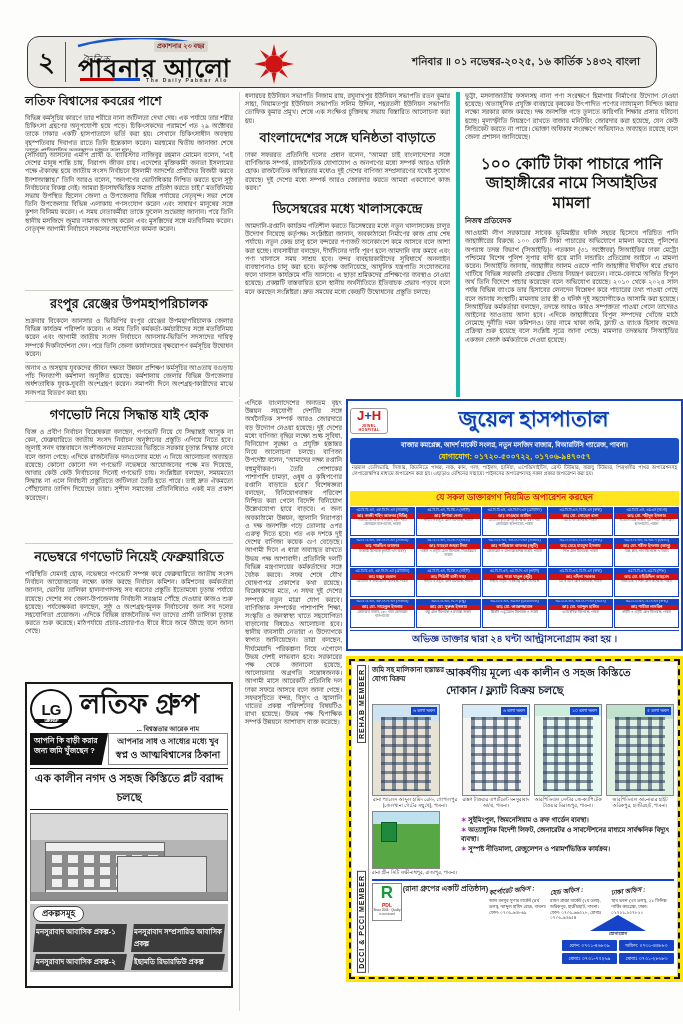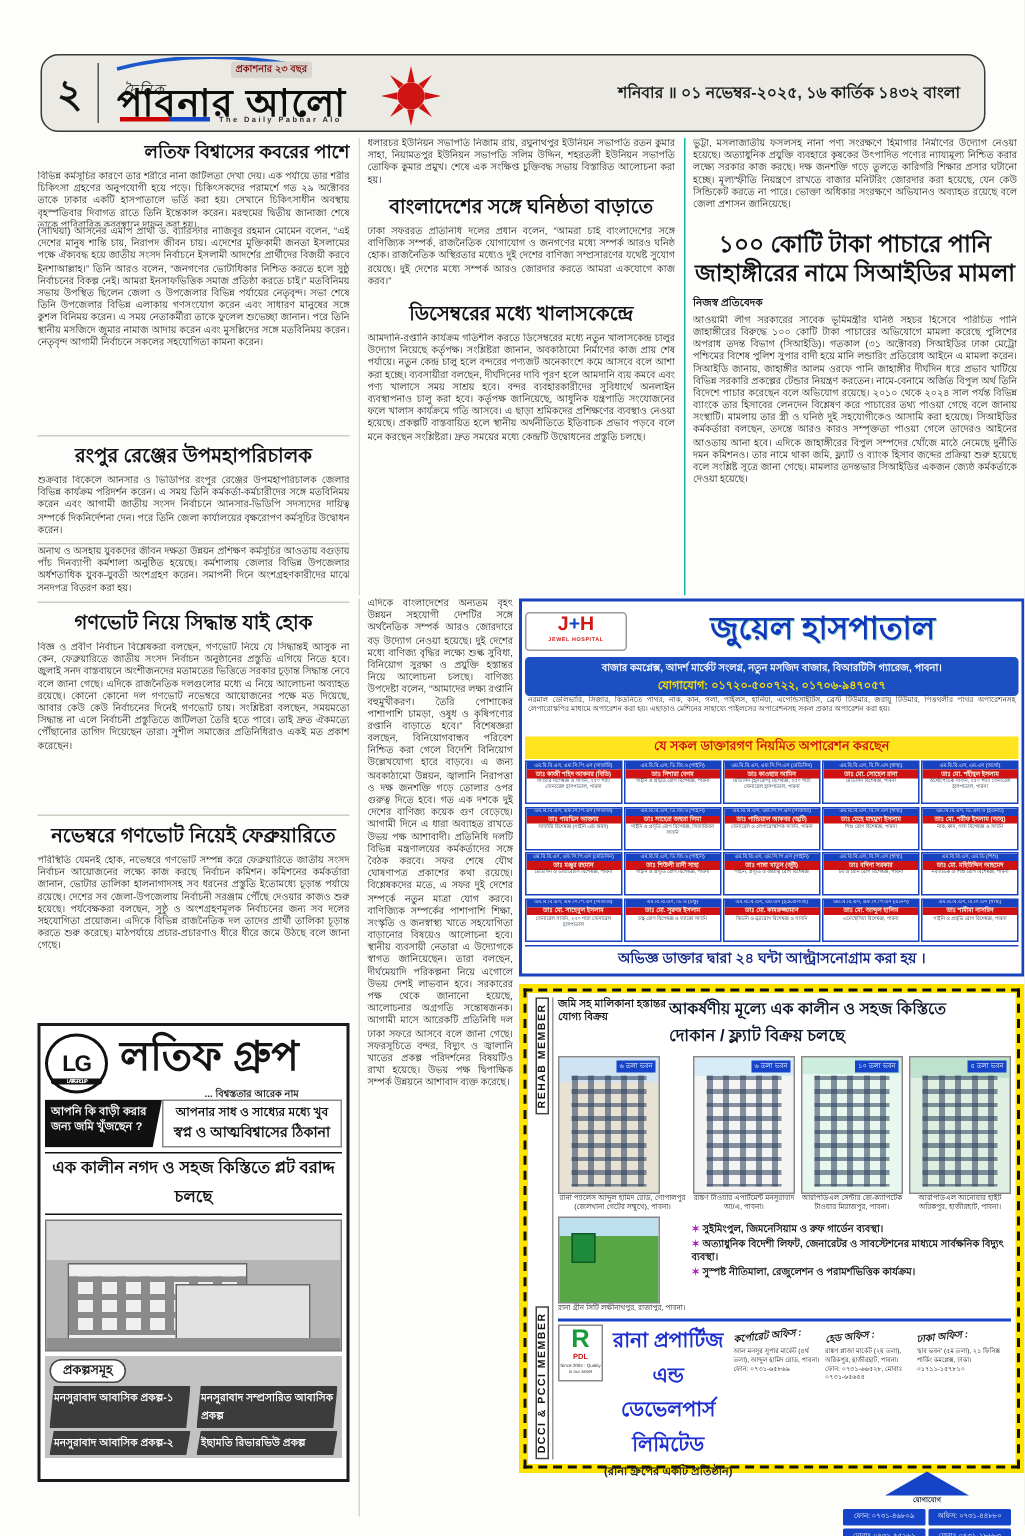--- a/index.html
+++ b/index.html
@@ -22,28 +22,28 @@
   #brand .redbar { position:absolute; left:4px; top:40px; width:60px; height:3px; background:linear-gradient(90deg,#c00 0 55%,#1347c8 55% 100%); }
   #dateline { margin-left:auto; margin-right:16px; font-size:10.5px; font-weight:bold; color:#1b1b1b; }
 
   
   #main { position:absolute; left:25px; top:92px; width:658px; }
   .row { display:flex; }
   #col1 { width:208px; margin-right:6px; }
   #rightwrap { width:444px; }
   #toprow { display:flex; height:305px; overflow:hidden; }
   #col2top { width:211px; margin-right:6px; border-left:1px solid #d8d5cd; padding-left:5px; }
-  #col3 { width:222px; border-left:1px solid #14b8a6; padding-left:5px; }
+  #col3 { width:222px; border-left:4px solid #14b8a6; padding-left:5px; }
   #bottomrow { display:flex; margin-top:2px; }
   #col2narrow { width:103px; margin-right:4px; border-left:1px solid #d8d5cd; padding-left:5px; height:612px; overflow:hidden; }
   #adstack { width:337px; }
 
   .body-txt { font-size:6.4px; line-height:1.28; text-align:justify; color:#242424; overflow:hidden; }
   .art-head { font-size:13px; font-weight:bold; text-align:center; padding:2px 0 2px; }
-  .lead-head { font-size:12px; font-weight:bold; text-align:right; padding-bottom:2px; }
+  .lead-head { font-size:12px; font-weight:bold; text-align:left; padding-bottom:2px; }
   .sep { border-top:0.8px solid #cfccc4; margin:3px 0 1px; }
   .big-head { font-size:15.5px; font-weight:bold; text-align:center; line-height:1.25; padding:4px 0 2px; }
   .byline { font-size:7px; font-weight:bold; padding:1px 0 2px; }
 
   
   #latif { margin-top:4px; height:306px; border:2px solid #1c1c1c; background:#fff; padding:3px; font-size:0; }
   #latif .top { display:flex; align-items:center; height:44px; }
   #latif .lg-logo { width:42px; height:40px; border:2.5px solid #111; border-radius:50%; position:relative; flex:none;
      display:flex; align-items:center; justify-content:center; font-size:15px; font-weight:900; letter-spacing:-1px; }
   #latif .lg-cap { position:absolute; bottom:4px; left:2px; right:2px; background:#111; color:#fff; font-size:3.6px; text-align:center; border-radius:2px; }
@@ -61,21 +61,21 @@
   #latif .bld2 { position:absolute; right:20px; bottom:0; width:90px; height:44px; background:#e2e2e2; border:1px solid #666; }
   #latif .ground { position:absolute; left:0; bottom:0; width:100%; height:8px; background:#8f8f8f; }
   #latif .projects { background:#c2c2c2; margin-top:3px; padding:2px 3px; }
   #latif .proj-h { display:inline-block; background:#fff; border:1px solid #444; border-radius:8px; font-size:8.5px; font-weight:bold; padding:0 8px; }
   #latif .proj-grid { display:grid; grid-template-columns:1fr 1fr; gap:2px 4px; margin-top:2px; }
   #latif .ribbon { background:#3c3c3c; color:#fff; font-size:7px; font-weight:bold; padding:2px 3px; clip-path:polygon(3% 0,100% 0,97% 100%,0 100%); }
 
   
   #hospital { height:252px; border:2px solid #1742c0; background:#fff; padding:2px; }
   #hospital .head { display:flex; align-items:center; }
-  #hospital .jh { width:68px; height:26px; border:1px solid #999; border-radius:3px; text-align:center; flex:none; }
+  #hospital .jh { width:38px; height:26px; border:1px solid #999; border-radius:3px; text-align:center; flex:none; }
   #hospital .jh .mark { font-size:13px; font-weight:900; color:#d01818; line-height:14px; }
   #hospital .jh .mark span { color:#1742c0; }
   #hospital .jh .cap { font-size:3.6px; color:#d01818; font-weight:bold; letter-spacing:0.4px; }
   #hospital .hname { flex:1; text-align:center; font-size:21px; font-weight:900; color:#1338c0; text-shadow:0.6px 0.6px 0 #9db; }
   #hospital .addr { background:#1c4fc2; color:#fff; text-align:center; font-size:6.6px; font-weight:bold; padding:1px 2px; border-radius:3px; }
   #hospital .addr .phone { color:#ffe400; font-size:7.5px; }
   #hospital .services { font-size:4.9px; line-height:1.3; text-align:justify; color:#222; padding:1px 2px; }
   #hospital .grid-title { background:#ffe41e; color:#d01212; text-align:center; font-size:8.5px; font-weight:900; padding:0.5px 0;margin-top:12px; }
   #hospital .docs { display:grid; grid-template-columns:repeat(5,1fr); gap:1.5px; margin-top:1.5px; }
   .doc { border:0.8px solid #1742c0; background:#fff; height:29px; overflow:hidden; }
@@ -452,21 +452,20 @@
                     </div>
                 </div>
 
                 <div id="rana">
                   <div class="rlogo">
                     <div class="R">R</div>
                     <div class="pdl">PDL</div>
                     <div class="mic">Since 2004 · Quality is our asset</div>
                   </div>
                   <div class="rtitle">
-                    <div class="rt1">রানা প্রপার্টিজ এন্ড ডেভেলপার্স লিমিটেড</div>
                     <div class="rt2">(রানা গ্রুপের একটি প্রতিষ্ঠান)</div>
                   </div>
                   <div class="offices">
                     <div class="office">
                       <div class="olabel">কর্পোরেট অফিস :</div>
                       <div class="oaddr">আল মনসুর সুপার মার্কেট (৪র্থ তলা), আব্দুল হামিদ রোড, পাবনা। ফোন: ০৭৩১-৬৫৮৬৯</div>
                     </div>
                     <div class="office">
                       <div class="olabel">হেড অফিস :</div>
                       <div class="oaddr">রাঙ্কণ প্লাজা মার্কেট (২য় তলা), অরিকপুর, হাজীরহাট, পাবনা। ফোন: ০৭৩১-৬৬৫২৮, মোবাঃ ০৭৩১-৬৫৬৫৪</div>

